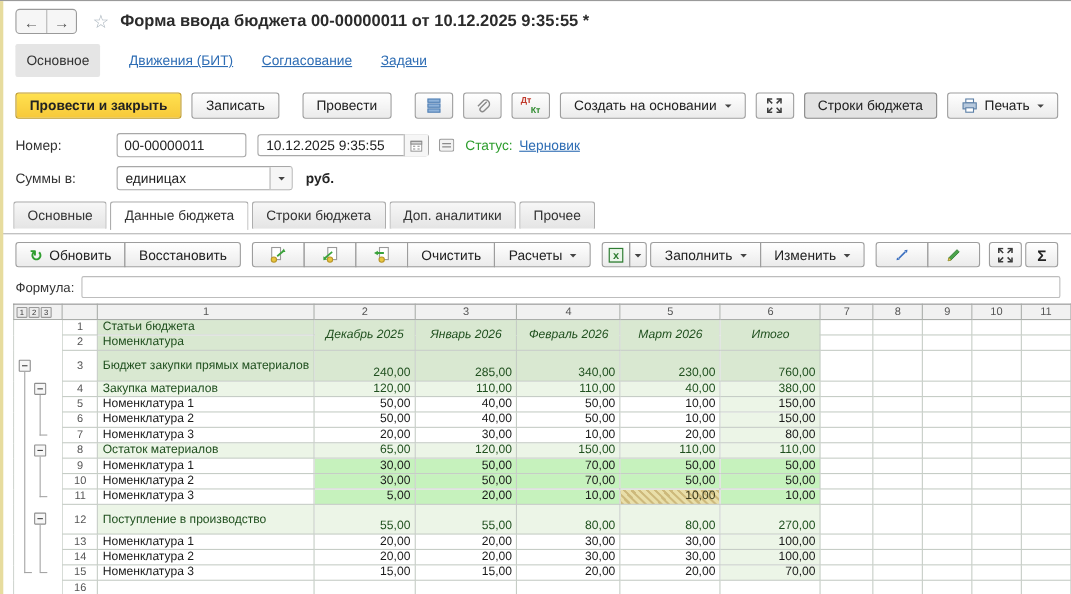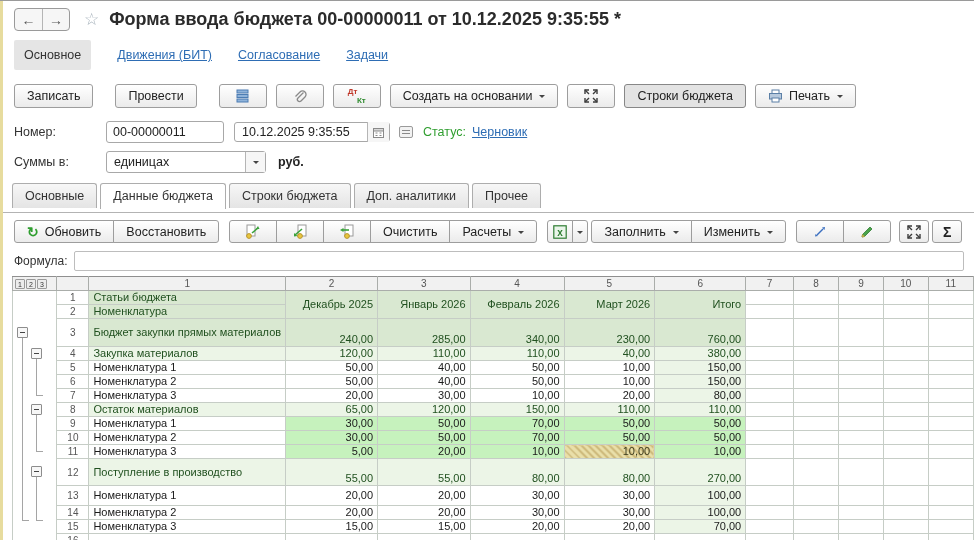--- a/index.html
+++ b/index.html
@@ -11,21 +11,21 @@
     position: relative; overflow: hidden;
   }
   .left-strip { position:absolute; left:0; top:0; bottom:0; width:3px; background:#e7dc9e; }
 
   
   .titlebar { display:flex; align-items:center; gap:10px; padding:7px 10px 4px 14px; }
   .nav-arrows { display:inline-flex; border:1px solid #9a9a9a; border-radius:4px; overflow:hidden; background:#f6f6f6; }
   .nav-arrows .seg { width:27px; height:21px; display:flex; align-items:center; justify-content:center; font-size:14px; color:#555; }
   .nav-arrows .seg + .seg { border-left:1px solid #b5b5b5; }
   .star { font-size:17px; color:#a9b4bd; margin-left:4px; }
-  .title { font-size:18px; font-weight:bold; color:#2b2b2b; white-space:nowrap; }
+  .title { font-size:15px; font-weight:bold; color:#2b2b2b; white-space:nowrap; }
 
   
   .nav-tabs { display:flex; align-items:center; gap:26px; padding:5px 14px 9px; }
   .nav-tab-active { background:#e5e5e5; padding:8px 10px; border-radius:2px; font-size:12.5px; color:#333; }
   .nav-link { color:#2e6db4; text-decoration:underline; font-size:12.5px; }
 
   
   .btn { display:inline-flex; align-items:center; justify-content:center; height:24px; padding:0 12px;
          border:1px solid #9d9d9d; border-radius:3px; background:linear-gradient(#ffffff,#ebebeb);
          font-size:12.5px; color:#222; white-space:nowrap; }
@@ -98,21 +98,21 @@
   td.c-head { background:#d9e8d1; color:#20501f; }
   td.c-group2 { background:#ecf5e7; color:#20501f; }
   td.c-bright { background:#c6f2bd; color:#1a1a1a; }
   td.c-hatch { background:repeating-linear-gradient(45deg,#cdb97b 0 2px,#e9dfa9 2px 5px); color:#3c3c1e; }
   td.c-total { background:#ecf5e7; color:#1a1a1a; }
   td.c-plain { background:#fff; color:#1a1a1a; }
   td.c-empty { background:#fff; border-color:#d9d9d9; }
   td.num { text-align:right; }
   td.v-bottom { vertical-align:bottom; }
   td.wrap { white-space:normal; line-height:13px; vertical-align:middle; }
-  td.p-cell { vertical-align:middle; text-align:right; padding-left:5px; }
+  td.p-cell { vertical-align:middle; text-align:center; padding-left:5px;font-style:italic; }
   td.ind1 { padding-left:9px; } td.ind2 { padding-left:16px; }
   td.dashed-r { border-right:1px dashed #5a5a5a; }
   td.dashed-l { border-left:1px dashed #5a5a5a; }
   td.dashed-b { border-bottom:1px dashed #5a5a5a; }
   td.dashed-t { border-top:1px dashed #5a5a5a; }
 </style>
 </head>
 <body>
 
 <div class="left-strip"></div>
@@ -127,20 +127,21 @@
 </div>
 
 <div class="nav-tabs">
   <span class="nav-tab-active">Основное</span>
   <span class="nav-link">Движения (БИТ)</span>
   <span class="nav-link">Согласование</span>
   <span class="nav-link">Задачи</span>
 </div>
 
 <div class="toolbar1">
+  <span class="btn primary">Провести и закрыть</span>
   <span class="btn">Записать</span>
   <span style="width:4px"></span>
   <span class="btn">Провести</span>
   <span style="width:4px"></span>
   <span class="btn icon">
     <svg width="13" height="14" viewBox="0 0 13 14">
       <rect x="1" y="1" width="11" height="3" fill="#8fb3da" stroke="#4d7db3" stroke-width="1"></rect>
       <rect x="1" y="5.5" width="11" height="3" fill="#8fb3da" stroke="#4d7db3" stroke-width="1"></rect>
       <rect x="1" y="10" width="11" height="3" fill="#8fb3da" stroke="#4d7db3" stroke-width="1"></rect>
     </svg>
@@ -520,21 +521,21 @@
           <td class="c-group2 num v-bottom">55,00</td>
           <td class="c-group2 num v-bottom">80,00</td>
           <td class="c-group2 num v-bottom">80,00</td>
           <td class="c-group2 num v-bottom dashed-r">270,00</td>
           <td class="c-empty dashed-l"></td>
           <td class="c-empty"></td>
           <td class="c-empty"></td>
           <td class="c-empty"></td>
           <td class="c-empty"></td>
         </tr>
-        <tr style="height:20px">
+        <tr style="height:14px">
           <td class="rn">13</td>
           <td class="c-plain ind2">Номенклатура 1</td>
           <td class="c-plain num">20,00</td>
           <td class="c-plain num">20,00</td>
           <td class="c-plain num">30,00</td>
           <td class="c-plain num">30,00</td>
           <td class="c-total num dashed-r">100,00</td>
           <td class="c-empty dashed-l"></td>
           <td class="c-empty"></td>
           <td class="c-empty"></td>

